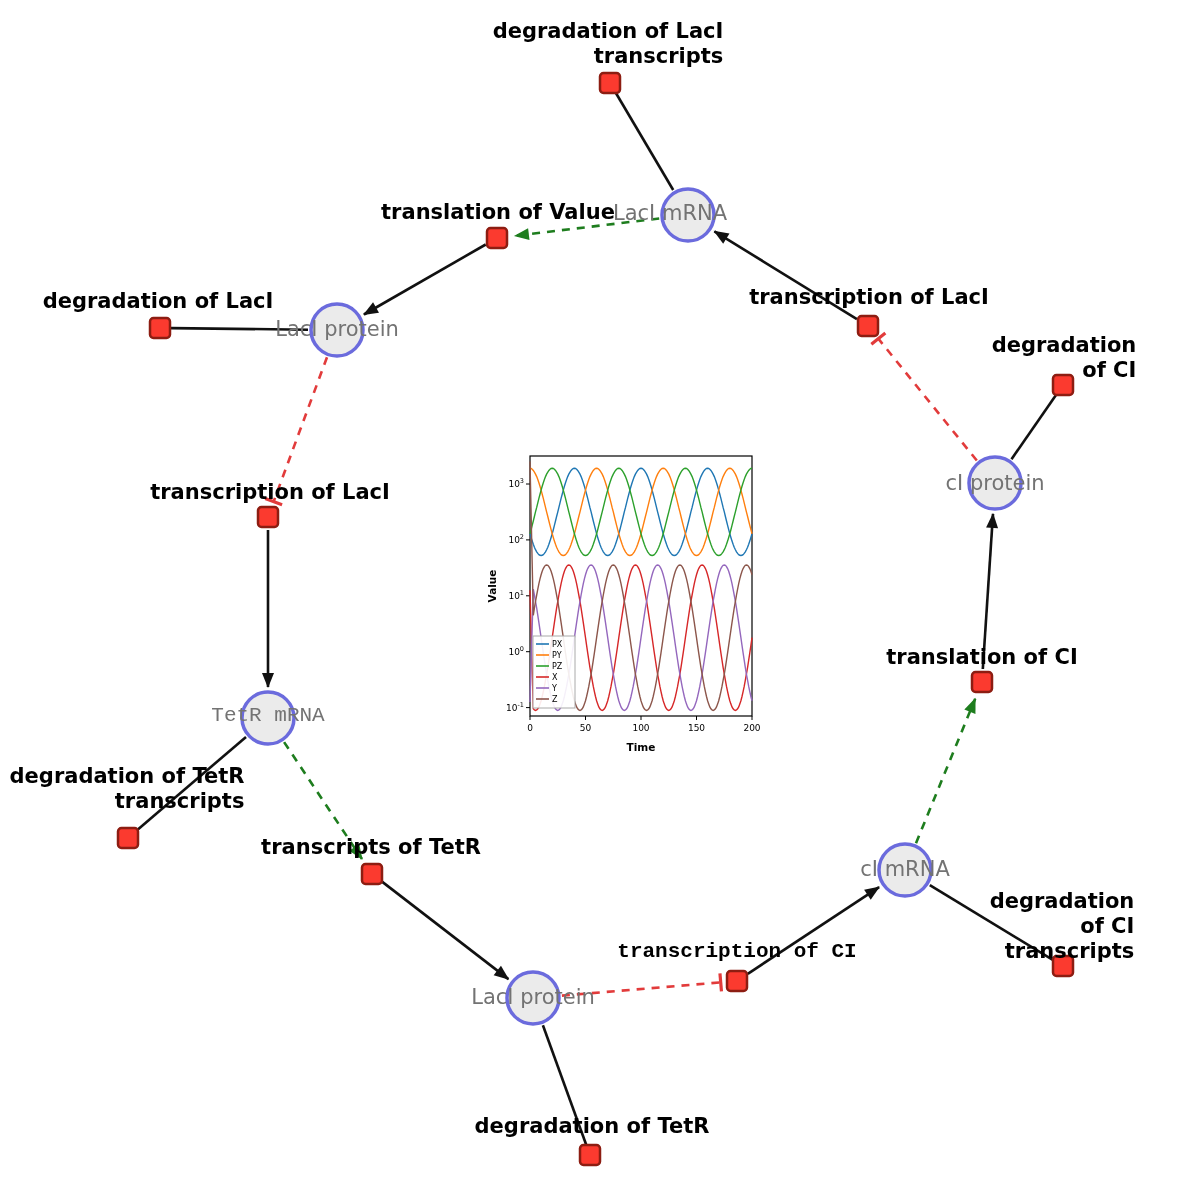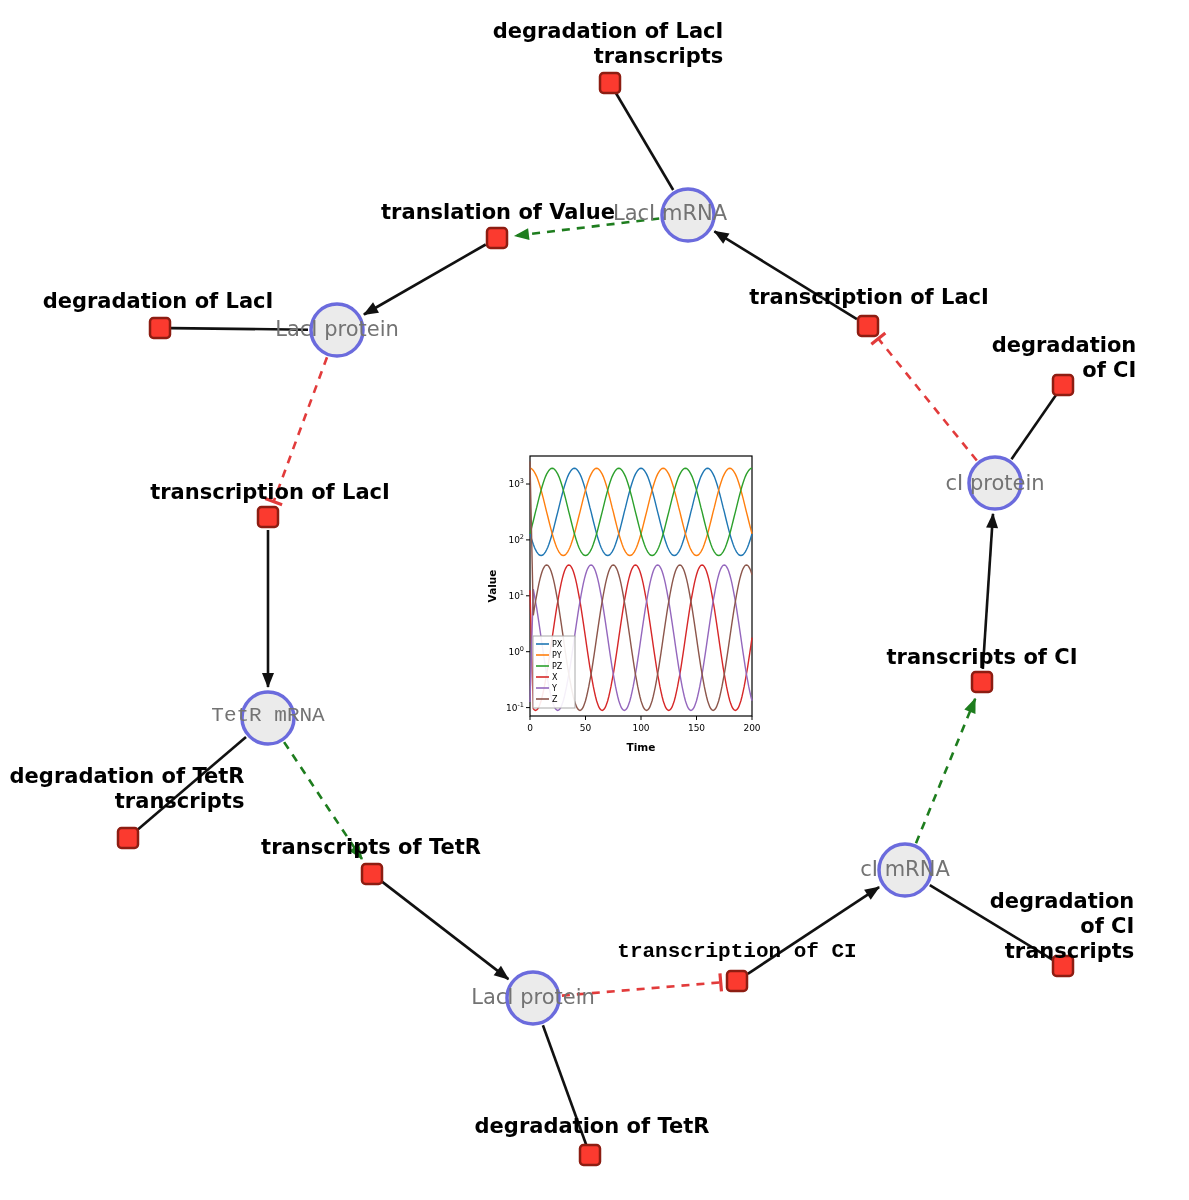--- a/index.html
+++ b/index.html
@@ -80,21 +80,21 @@
       <div class="node-label species-label" style="left: 268px; top: 716px; font-family: Liberation Mono, monospace;">TetR mRNA</div>
       <div class="node-label species-label" style="left: 905px; top: 869px;">cI mRNA</div>
       <div class="node-label species-label" style="left: 533px; top: 997px;">LacI protein</div>
       <div class="node-label reaction-label" style="left: 608px; top: 44px;">degradation of LacI
 transcripts</div>
       <div class="node-label reaction-label" style="left: 498px; top: 212px;">translation of Value</div>
       <div class="node-label reaction-label" style="left: 869px; top: 297px;">transcription of LacI</div>
       <div class="node-label reaction-label" style="left: 158px; top: 301px;">degradation of LacI</div>
       <div class="node-label reaction-label" style="left: 1064px; top: 358px;">degradation of CI</div>
       <div class="node-label reaction-label" style="left: 270px; top: 492px;">transcription of LacI</div>
-      <div class="node-label reaction-label" style="left: 982px; top: 657px;">transcripts of CI</div>
+      <div class="node-label reaction-label" style="left: 982px; top: 657px;">translation of CI</div>
       <div class="node-label reaction-label" style="left: 127px; top: 789px;">degradation of TetR
 transcripts</div>
       <div class="node-label reaction-label" style="left: 371px; top: 847px;">transcripts of TetR</div>
       <div class="node-label reaction-label" style="left: 737px; top: 952px; font-family: Liberation Mono, monospace;">transcription of CI</div>
       <div class="node-label reaction-label" style="left: 1062px; top: 926px;">degradation of CI
 transcripts</div>
       <div class="node-label reaction-label" style="left: 592px; top: 1126px;">degradation of TetR</div>
     </div>
 
   <div id="inset-plot">

